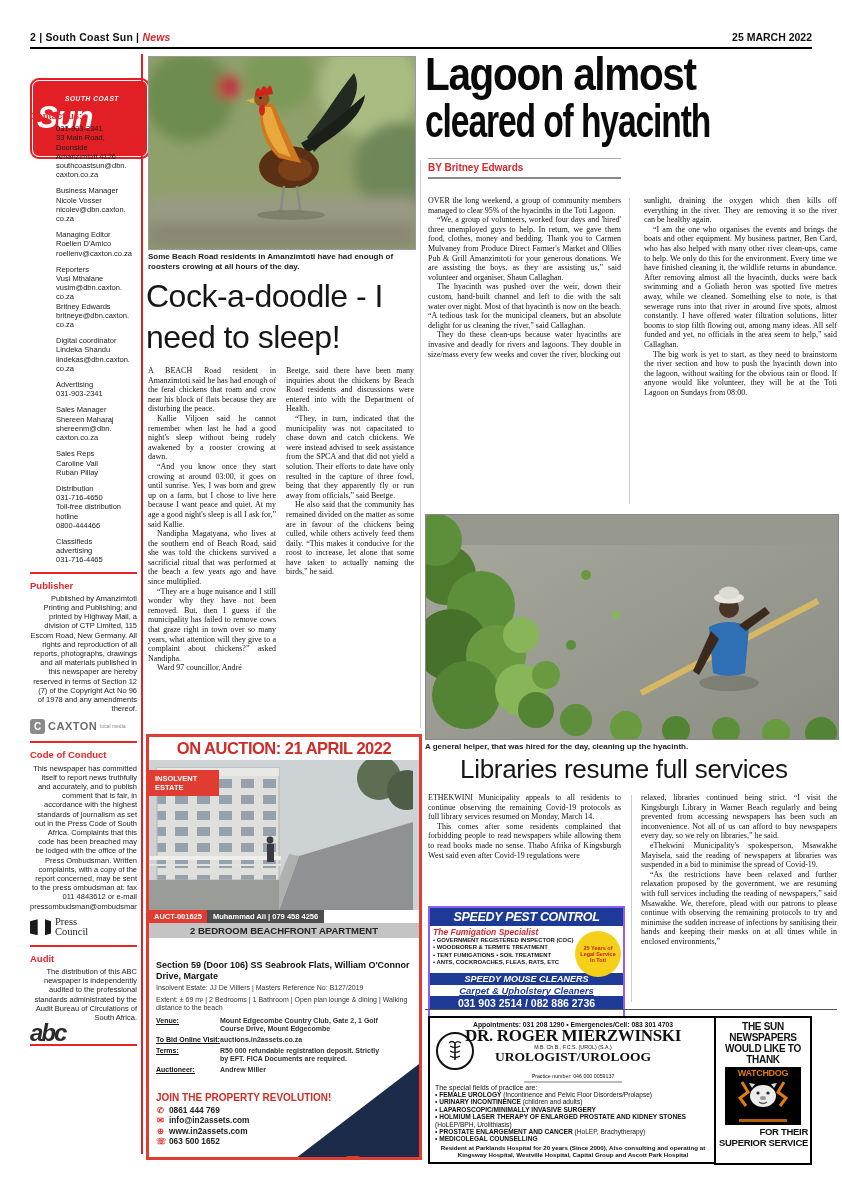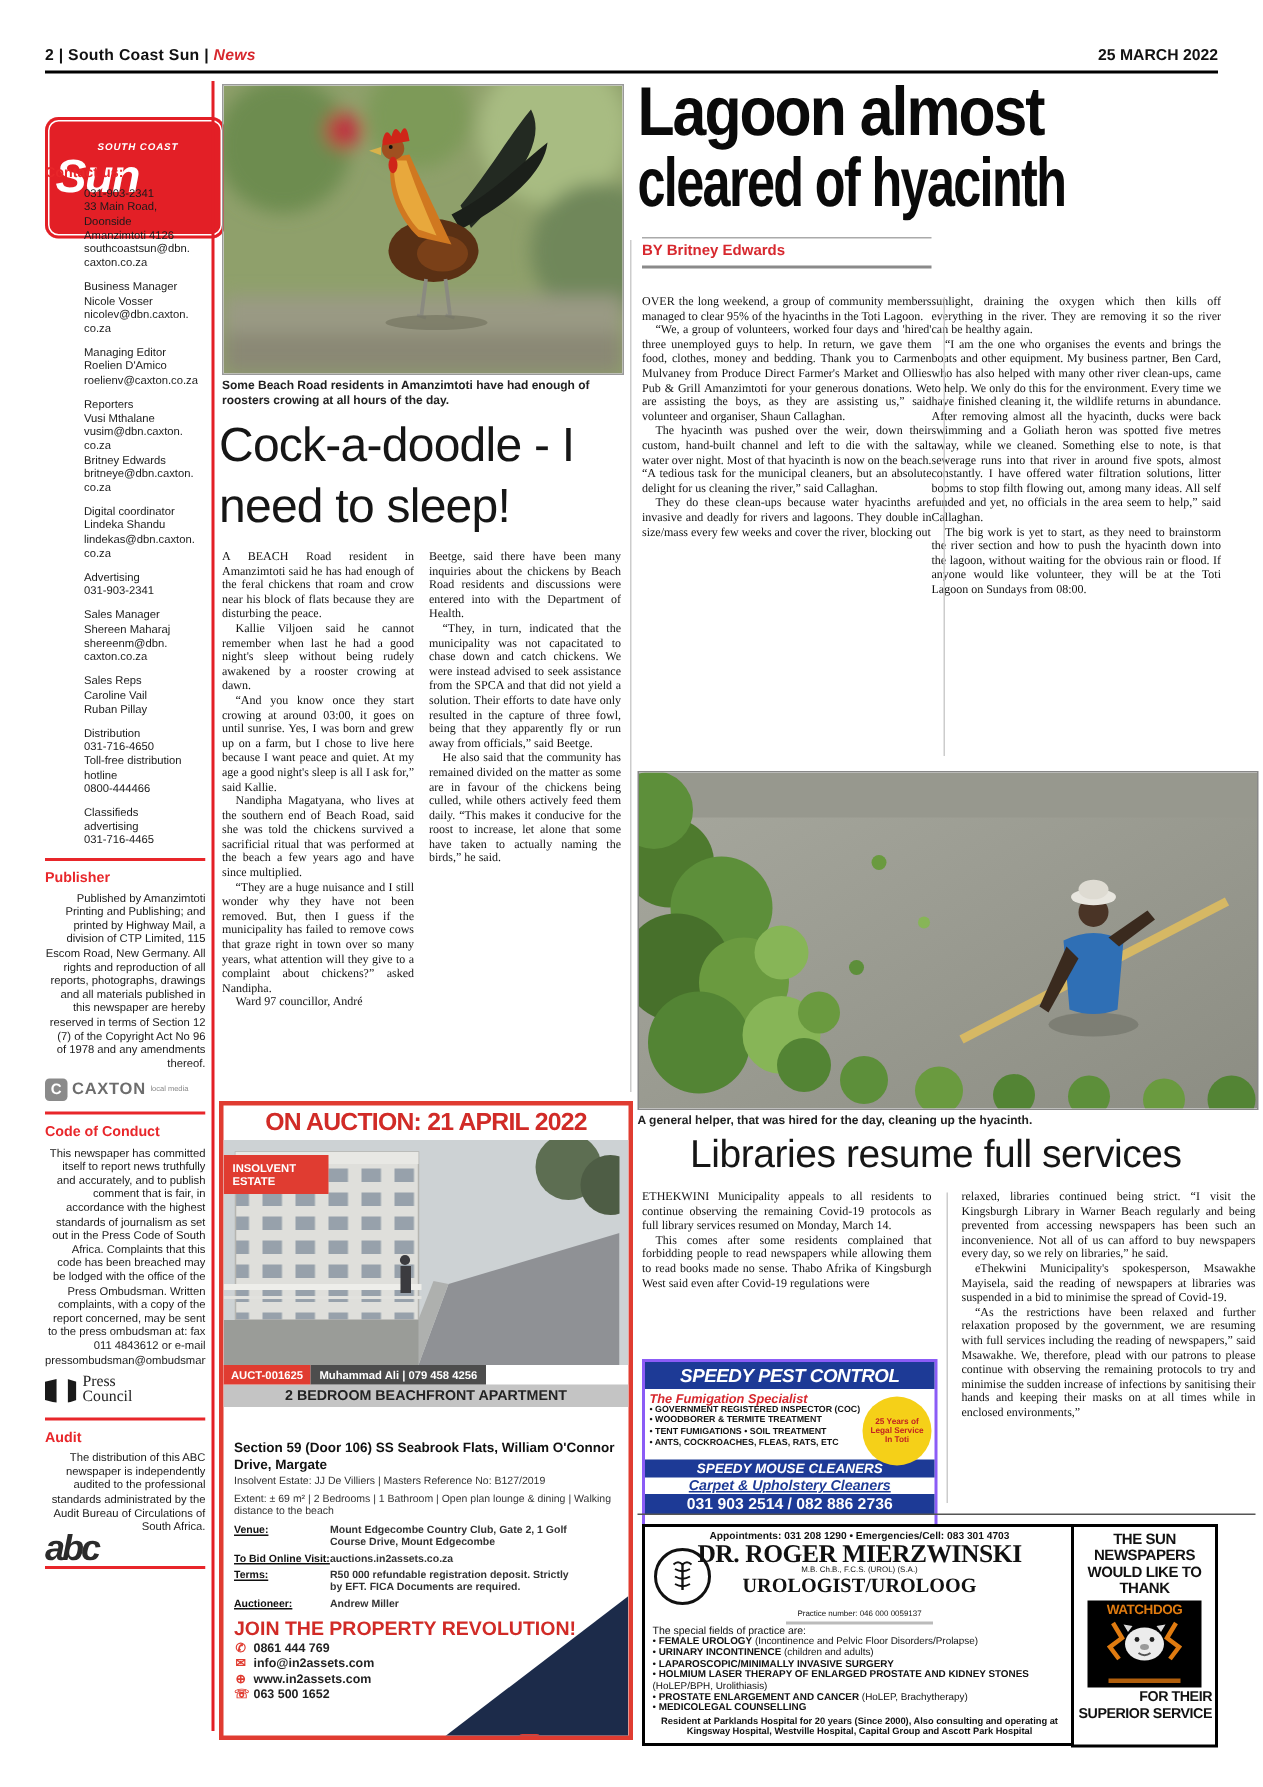--- a/index.html
+++ b/index.html
@@ -52,21 +52,21 @@
   .cock-cols .ncol{width:128px;}
 
   .vgrey1{left:420px;top:160px;width:1px;height:568px;background:#ccc;}
 
   .lagoon-headline{left:425px;top:51px;width:412px;color:#0a0a0a;}
   .lagoon-headline span{display:block;font-size:46px;font-weight:800;line-height:47px;letter-spacing:-1.5px;transform-origin:left;}
   .lagoon-headline .l1{transform:scaleX(.88);}
   .lagoon-headline .l2{transform:scaleX(.73);}
   .byline{left:428px;top:158px;width:193px;border-top:1px solid #aaa;border-bottom:2px solid #8a8a8a;
           padding:3px 0 4px;color:#d7282e;font-weight:bold;font-size:10px;}
-  .lagoon-cols{left:428px;top:196px;width:409px;}
+  .lagoon-cols{left:428px;top:196px;width:409px;gap:23px;}
   .lagoon-cols .ncol{width:193px;}
   .colrule-lagoon{left:629px;top:198px;width:1px;height:306px;background:#ccc;}
 
   .hyacinth-photo{left:425px;top:514px;width:412px;height:224px;overflow:hidden;border:1px solid #888;}
   .hyacinth-caption{left:425px;top:742px;width:412px;font-size:8px;font-weight:bold;color:#222;}
   .lib-headline{left:424px;top:754px;width:412px;font-size:26px;font-weight:400;letter-spacing:-.3px;color:#161616;margin-left:36px;}
   .lib-col1{left:428px;top:793px;width:193px;}
   .lib-col2{left:641px;top:793px;width:196px;}
   .colrule-lib{left:631px;top:795px;width:1px;height:207px;background:#ccc;}
   .bottom-rule{left:425px;top:1009px;width:412px;height:1px;background:#555;}
@@ -120,21 +120,21 @@
   .chip-red{background:#e03c31;padding:2px 5px;}
   .chip-dark{background:#4d4d4d;padding:2px 6px;}
   .au-titlebar{background:#c4c4c4;text-align:center;font-weight:bold;font-size:9.5px;padding:2px 0;color:#222;}
   .au-body{position:relative;padding:22px 7px;font-size:7px;line-height:8.6px;height:226px;}
   .au-addr{font-size:9px;font-weight:bold;line-height:10.5px;}
   .au-meta{margin-top:3px;color:#333;}
   .au-rows{margin-top:4px;position:relative;z-index:2;width:225px;}
   .au-row{display:flex;margin-bottom:2px;}
   .au-label{width:64px;font-weight:bold;text-decoration:underline;flex-shrink:0;}
   .au-val{font-weight:bold;color:#333;}
-  .au-join{color:#d12b27;font-weight:800;font-size:13px;margin-top:8px;position:relative;z-index:2;}
+  .au-join{color:#d12b27;font-weight:800;font-size:10px;margin-top:20px;position:relative;z-index:2;}
   .au-contacts{margin-top:2px;font-size:8.3px;font-weight:bold;color:#222;position:relative;z-index:2;width:150px;}
   .au-contact{display:flex;gap:4px;line-height:10.5px;}
   .cicon{color:#e03c31;width:9px;text-align:center;}
   .au-navy{position:absolute;right:0;bottom:14px;width:170px;height:130px;background:#1c2b4a;
            clip-path:polygon(100% 0,100% 100%,0 100%);z-index:1;}
   .in2{position:absolute;right:8px;bottom:36px;z-index:2;display:flex;align-items:center;gap:2px;}
   .in2 .p1,.in2 .p3{color:#fff;font-weight:800;font-style:italic;font-size:13px;letter-spacing:-.5px;}
   .in2 .p2{background:#e03c31;color:#fff;font-weight:800;font-size:12px;width:14px;height:16px;display:flex;
            align-items:center;justify-content:center;border-radius:2px;}
   .in2sub{position:absolute;right:8px;bottom:26px;z-index:2;color:#e8903a;font-size:5.5px;font-weight:bold;}

